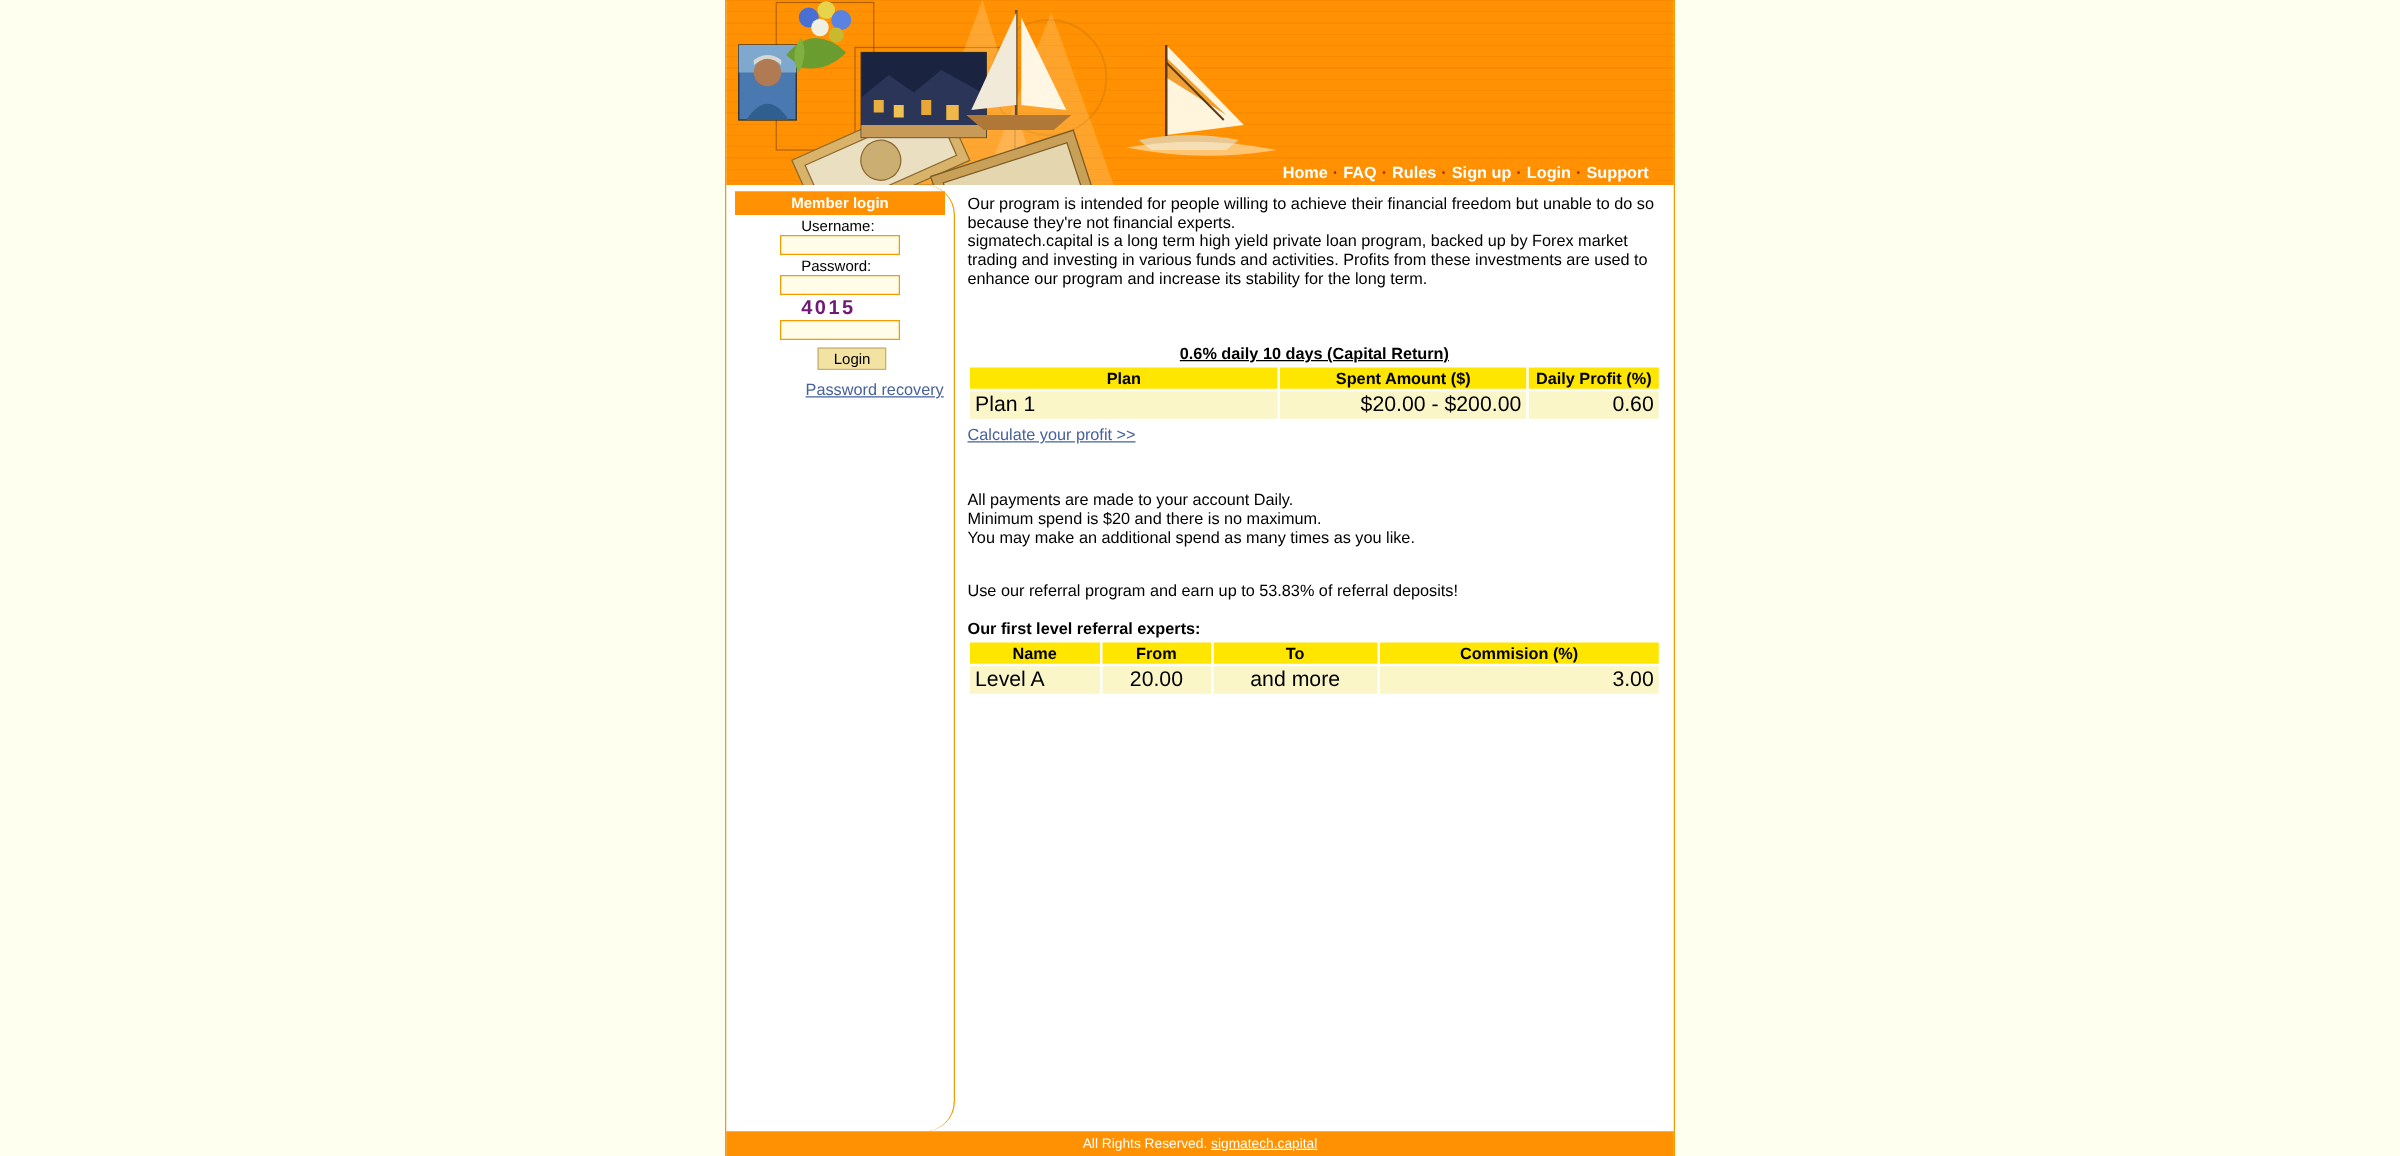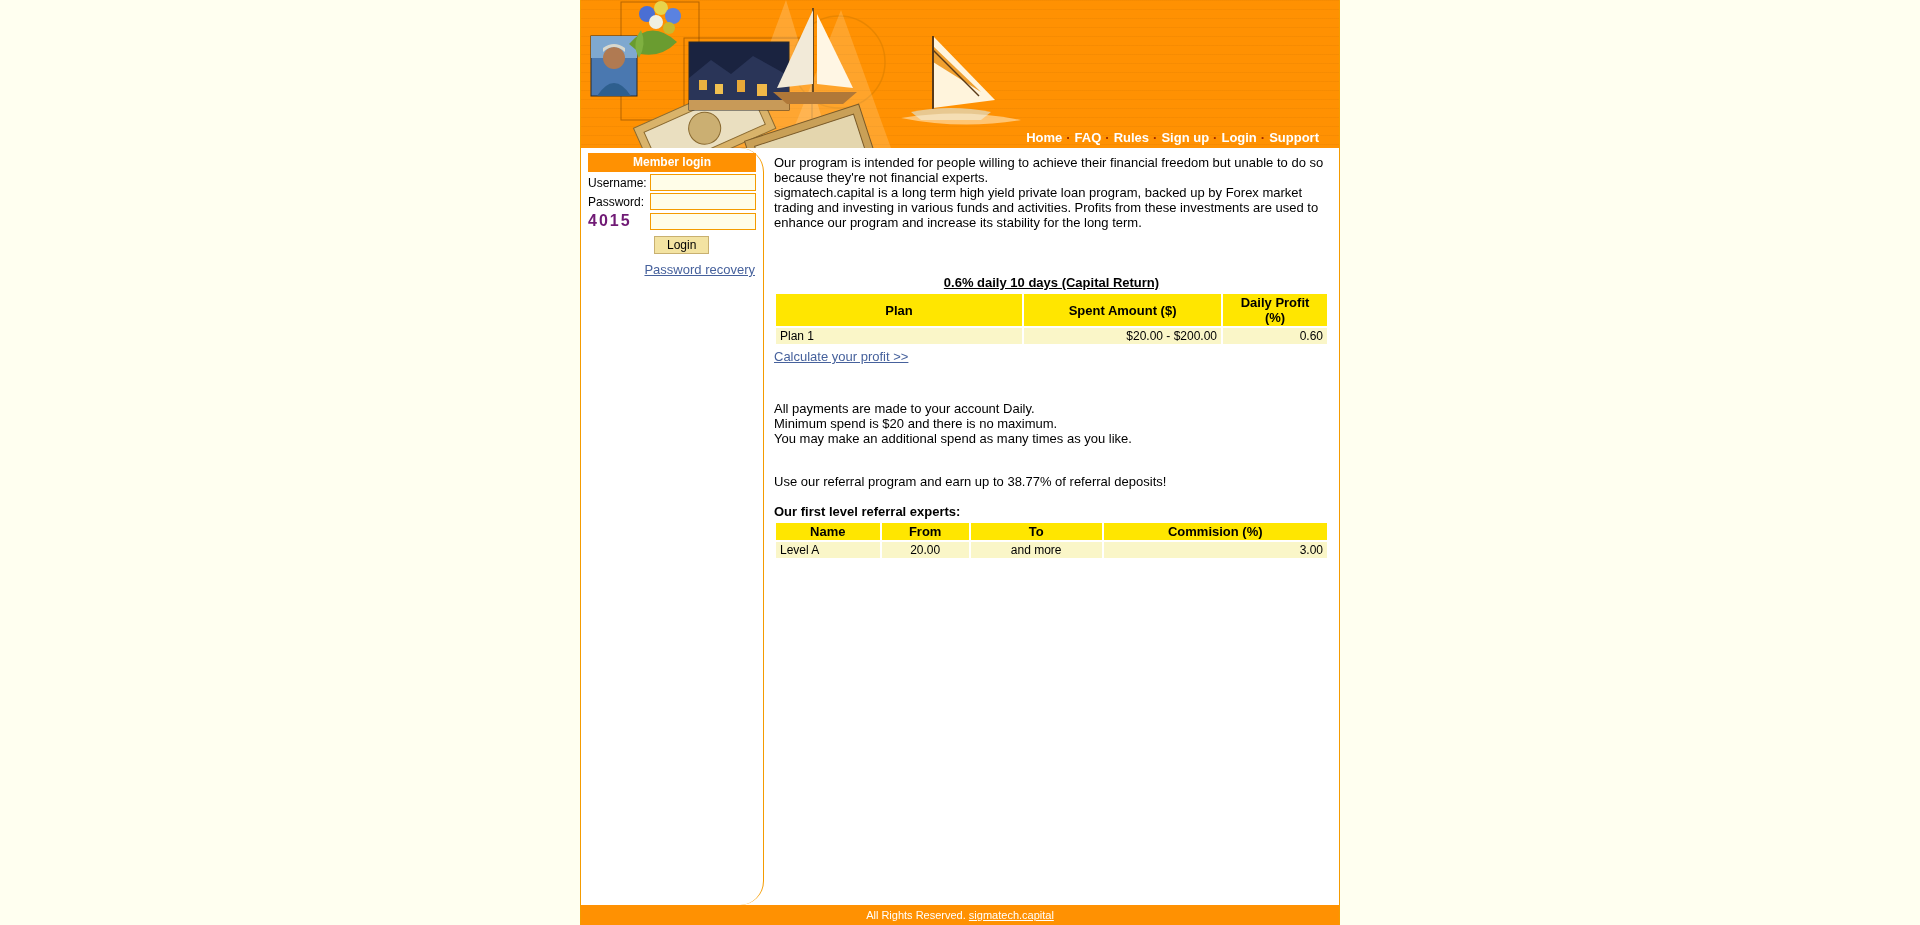--- a/index.html
+++ b/index.html
@@ -58,21 +58,21 @@
   .main { flex:1; padding:7px 10px 0 10px; min-width:0; }
   
   .box-header {
     background:#FF9102;
     color:#fff;
     font-weight:bold;
     font-size:12px;
     text-align:center;
     padding:2px 0 3px 0;
   }
-  .form-row { display:flex; align-items:center; margin-top:2px; }
+  .form-row { display:flex; align-items:center; margin-top:2px;flex-direction:column; }
   .form-row .lbl { width:62px; font-size:12px; flex:none; }
   .form-row input {
     flex:1;
     width:90px;
     height:15px;
     background:#FFFDE8;
     border:1px solid #F49B00;
     margin:0;
     padding:0 2px;
     font-size:12px;
@@ -106,23 +106,23 @@
     width:100%;
     border-collapse:separate;
     border-spacing:2px;
     table-layout:fixed;
   }
   table.data-table th {
     background:#FFE600;
     font-weight:bold;
     text-align:center;
     font-size:13px;
-    padding:1px 16px;
-  }
-  table.data-table td { background:#FAF6C8; padding:1px 4px; font-size:12px; }
+    padding:1px 4px;
+  }
+  table.data-table td { background:#FAF6C8; padding:1px 4px; font-size:17px; }
   .al-l { text-align:left; }  .al-c { text-align:center;margin-top:32px; }  .al-r { text-align:right; }
   .calc-row { text-align:left; margin-top:3px; }
   .payments { margin:37px 0 0 0; line-height:15px; }
   .referral-note { margin:28px 0 0 0; }
   .referral-heading { margin:15px 0 2px 0; font-weight:bold; }
   
   .footer {
     flex:none;
     height:20px;
     background:#FF9102;
@@ -262,21 +262,21 @@
         </tr>
       </tbody>
         </table>
 
       <div class="calc-row">
         <a class="blue-link">Calculate your profit &gt;&gt;</a>
       </div>
 
       <p class="payments"><span>All payments are made to your account Daily.</span><br><span>Minimum spend is $20 and there is no maximum.</span><br><span>You may make an additional spend as many times as you like.</span></p>
 
-      <p class="referral-note">Use our referral program and earn up to 38.77% of referral deposits!</p>
+      <p class="referral-note">Use our referral program and earn up to 53.83% of referral deposits!</p>
 
       <p class="referral-heading">Our first level referral experts:</p>
 
       <table class="data-table">
         <colgroup>
             <col style="width:19%">
             <col style="width:16%">
             <col style="width:24%">
             <col style="width:41%">
           </colgroup>

